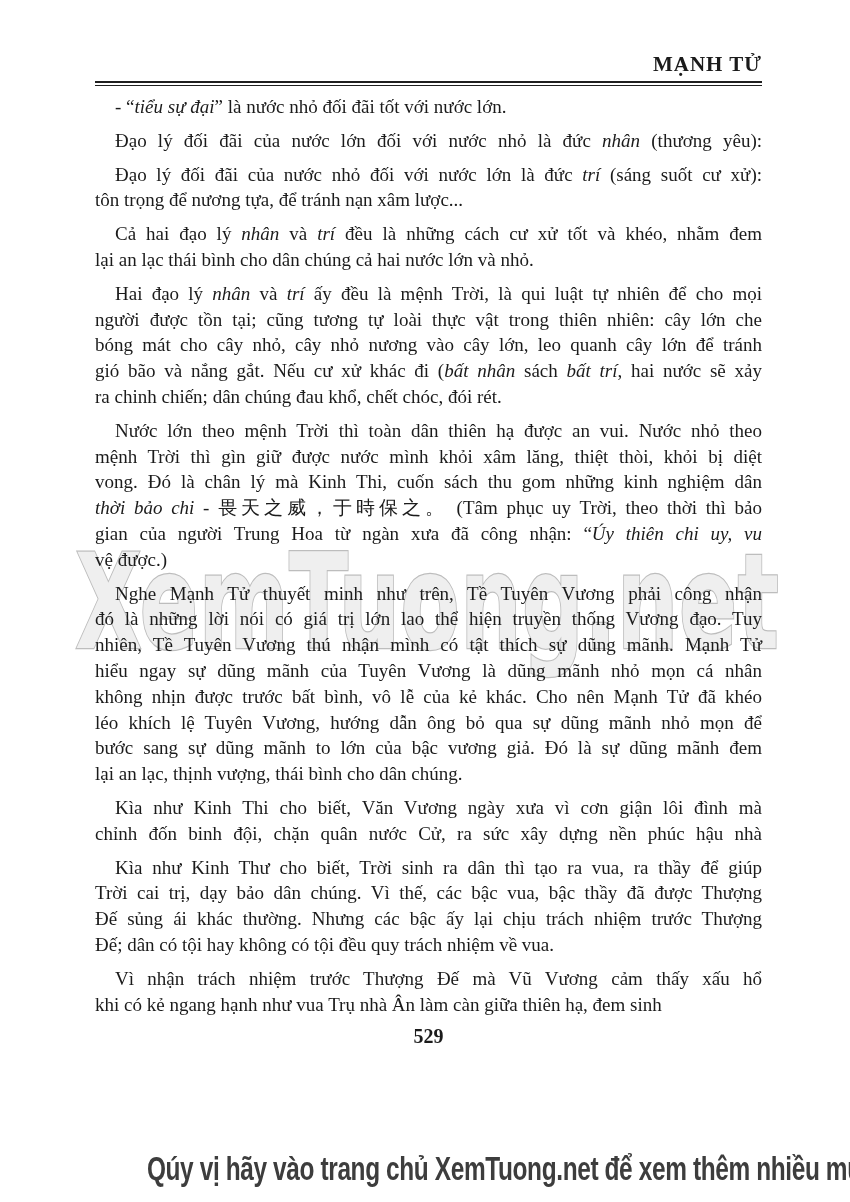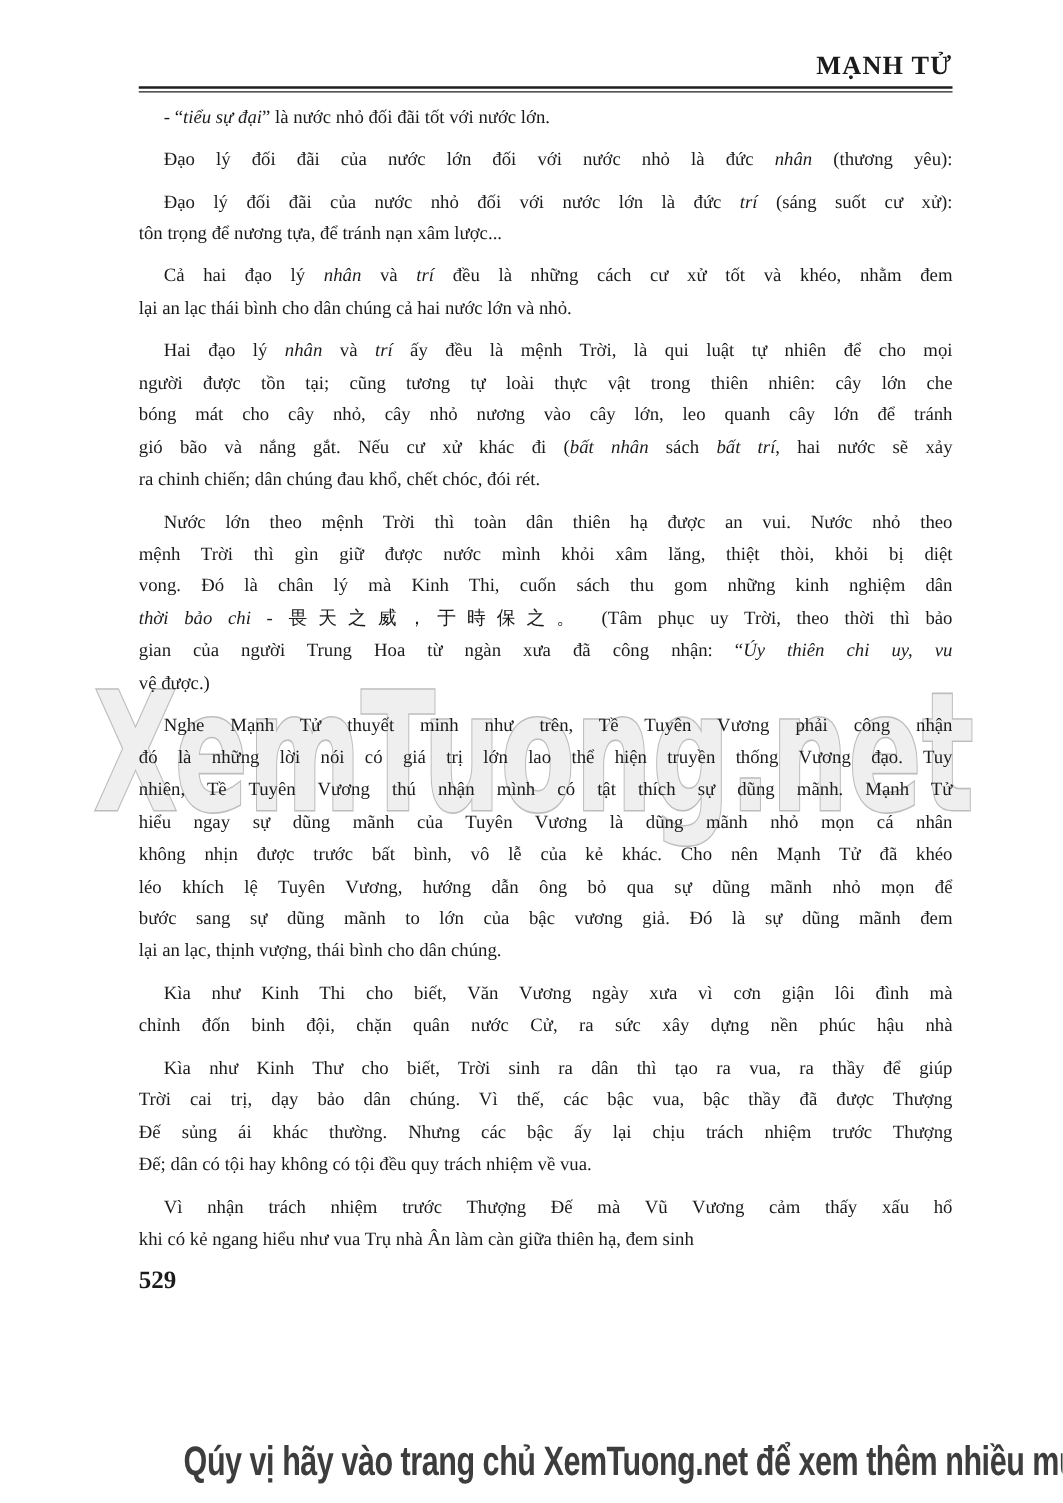--- a/index.html
+++ b/index.html
@@ -27,47 +27,46 @@
     stroke: var(--watermark_stroke, #bdbdbd);
     stroke-width: 2.5px;
     paint-order: stroke;
     font-family: "DejaVu Sans", sans-serif;
     font-weight: bold;
   }
   
   .content {
     position: relative;
     z-index: 1;
-    padding: 40px 88px 0 95px;
-    margin-left: 16px;
+    padding: 52px 88px 0 95px;
   }
   .running-head {
     text-align: right;
     font-weight: bold;
     font-size: 21px;
     letter-spacing: 1px;
     line-height: 24px;
     color: var(--text, #1b1b1b);
   }
   .rule-thick { margin-top: 5px; border-top: 2.5px solid #1f1f1f; height: 0; }
   .rule-thin  { margin-top: 2px; border-top: 1px   solid #1f1f1f; height: 0; }
-  .body-text { margin-top: 8px; font-size: 15px; }
+  .body-text { margin-top: 8px; font-size: 19px; }
   .paragraph { margin: 0 0 8px 0; }
   .line {
     line-height: 25.8px;
     text-align: justify;
     text-align-last: justify;
     white-space: normal;
   }
   .line.first { padding-left: 20px; }
   .line.last  { text-align-last: left; }
   .line em { font-style: italic; }
   .line .cjk { font-family: "Liberation Serif", serif; }
   .page-number {
-    text-align: left;
+    text-align: center;
     font-weight: bold;
     font-size: 20px;
     margin-top: 8px;
   }
   
   .footer {
     position: absolute;
     left: 0; right: 0;
     top: 1150px;
     text-align: center;
@@ -145,21 +144,21 @@
           <div class="line"><span>chỉnh đốn binh đội, chặn quân nước Cử, ra sức xây dựng nền phúc hậu nhà</span></div>
         </div>
         <div class="paragraph">
           <div class="line first"><span>Kìa như Kinh Thư cho biết, Trời sinh ra dân thì tạo ra vua, ra thầy để giúp</span></div>
           <div class="line"><span>Trời cai trị, dạy bảo dân chúng. Vì thế, các bậc vua, bậc thầy đã được Thượng</span></div>
           <div class="line"><span>Đế sủng ái khác thường. Nhưng các bậc ấy lại chịu trách nhiệm trước Thượng</span></div>
           <div class="line last"><span>Đế; dân có tội hay không có tội đều quy trách nhiệm về vua.</span></div>
         </div>
         <div class="paragraph">
           <div class="line first"><span>Vì nhận trách nhiệm trước Thượng Đế mà Vũ Vương cảm thấy xấu hổ</span></div>
-          <div class="line last"><span>khi có kẻ ngang hiểu như vua Trụ nhà Ân làm càn giữa thiên hạ, đem sinh</span></div>
+          <div class="line last"><span>khi có kẻ ngang hạnh như vua Trụ nhà Ân làm càn giữa thiên hạ, đem sinh</span></div>
         </div>
       </div>
 
     <div class="page-number">529</div>
   </div>
 
   <div class="footer">
     <span class="footer-inner">Qúy vị hãy vào trang chủ XemTuong.net để xem thêm nhiều mục hay khác</span>
   </div>
 

